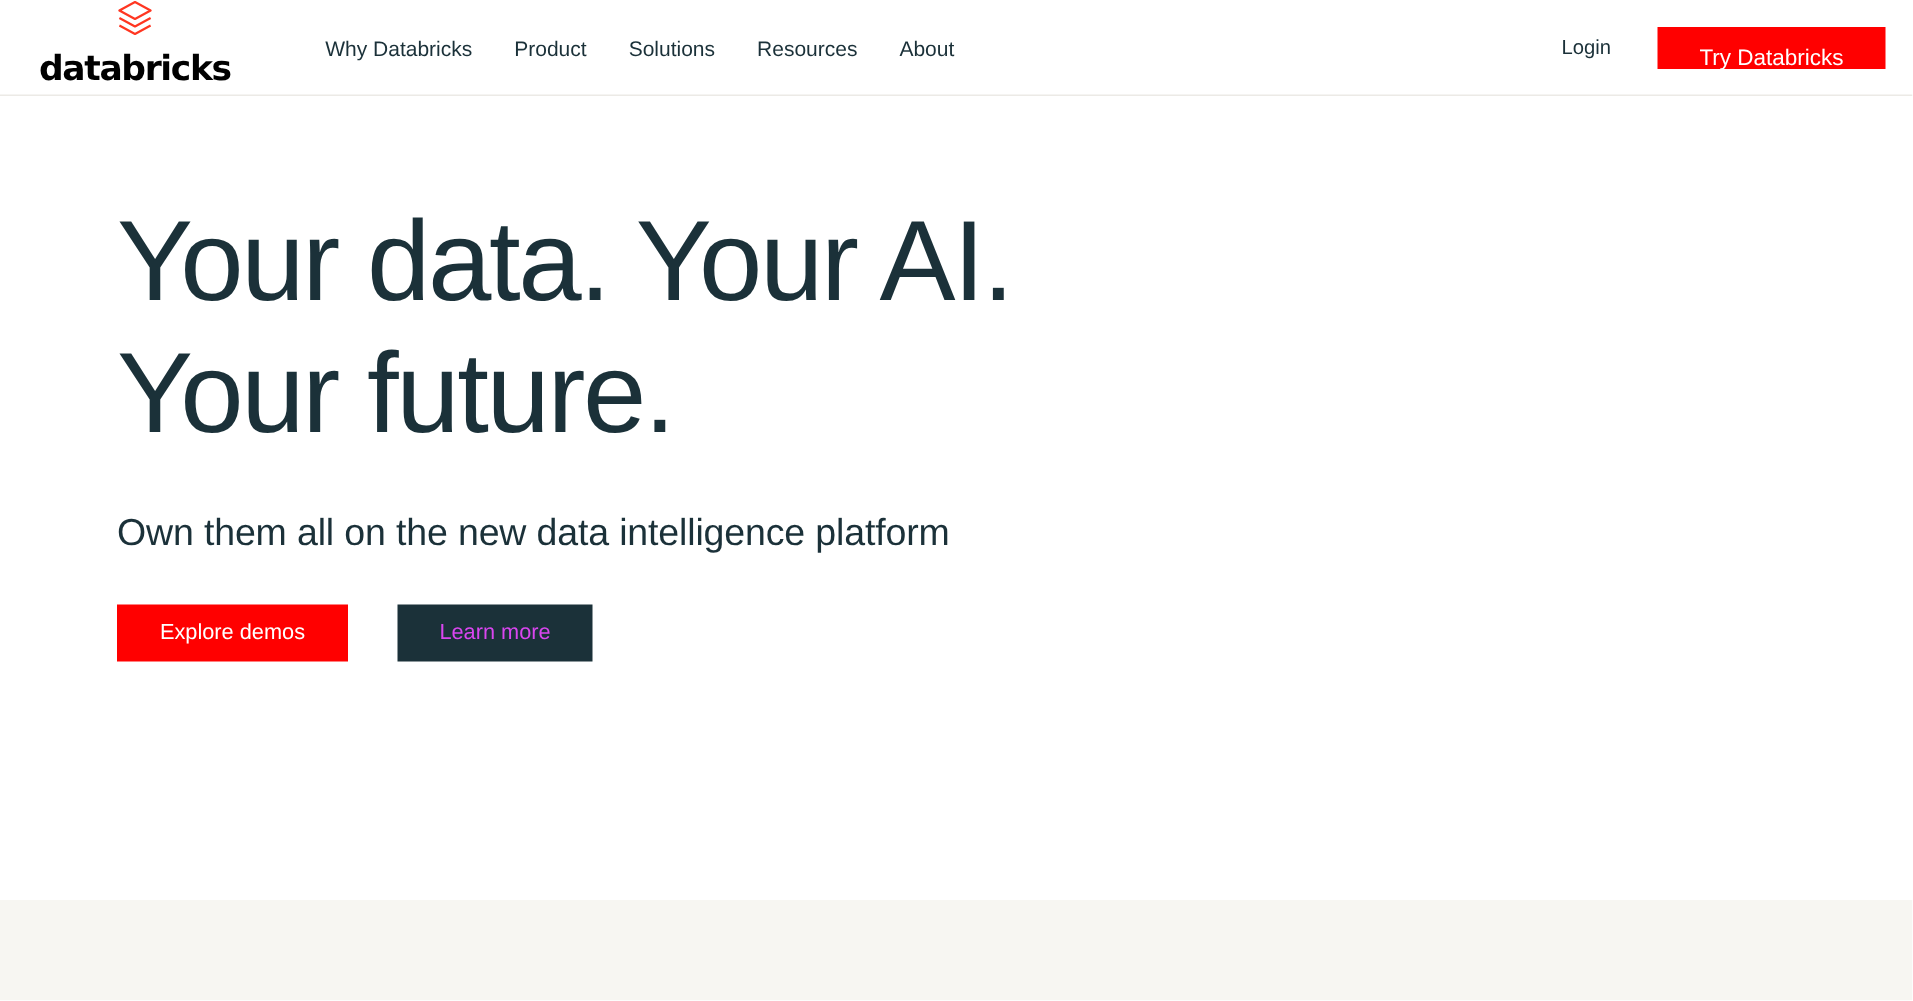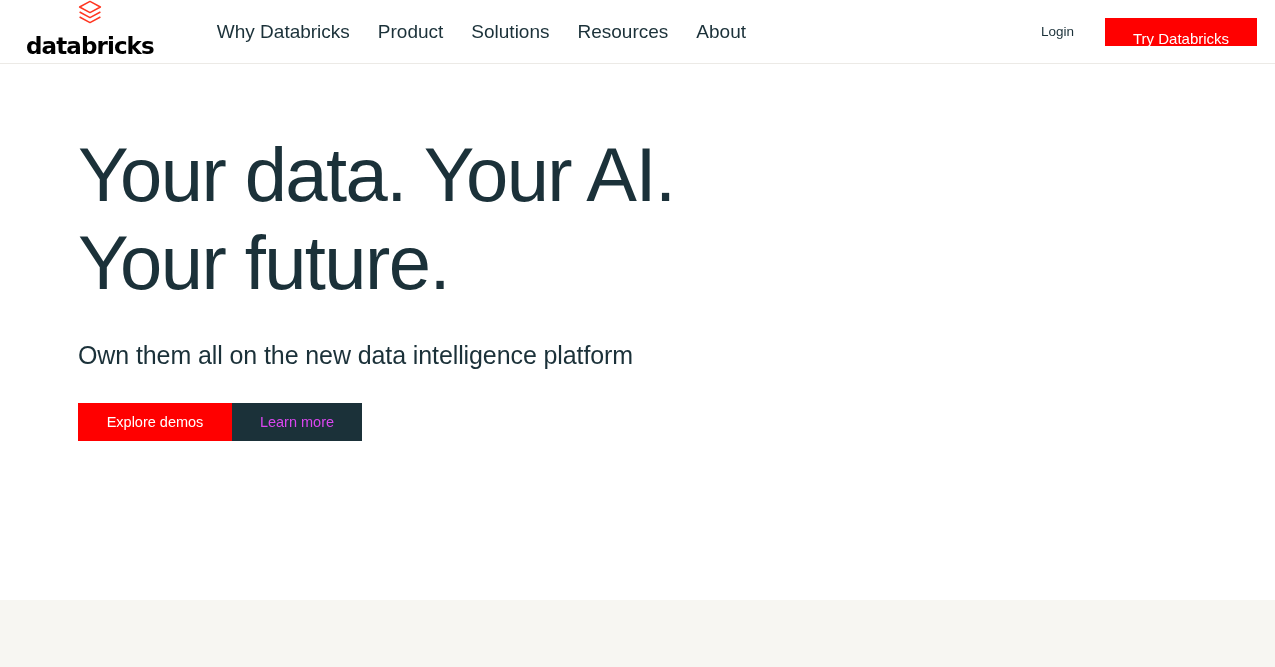--- a/index.html
+++ b/index.html
@@ -64,21 +64,21 @@
 
   .nav-main {
     display: flex;
     align-items: center;
     gap: 0;
     margin-left: 49px;
     height: 64px;
   }
 
   .nav-link {
-    font-size: 19px;
+    font-size: 14px;
     color: #1b3139;
     text-decoration: none;
     padding: 0 14px;
     line-height: 64px;
     white-space: nowrap;
     cursor: pointer;
   }
 
   .header-right {
     margin-left: auto;
@@ -146,20 +146,21 @@
     line-height: 32px;
     font-weight: 400;
     color: #1b3139;
     letter-spacing: -0.1px;
   }
 
   .hero-ctas {
     margin-top: 32px;
     display: flex;
     align-items: center;
+    gap: 33px;
   }
 
   .btn-primary {
     width: 154px;
     height: 38px;
     background: #ff0000;
     color: #ffffff;
     border: none;
     font-family: "Liberation Sans", sans-serif;
     font-size: 14.5px;

